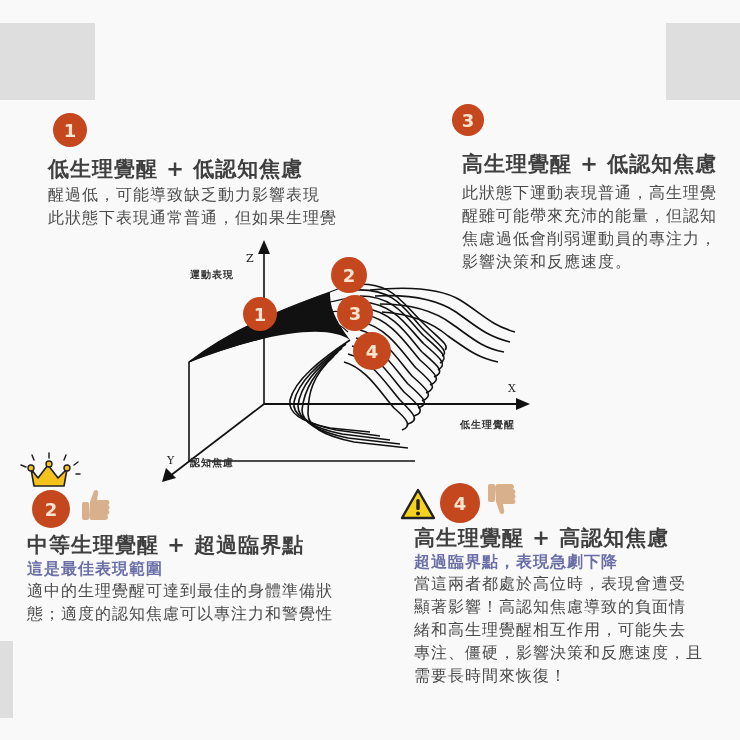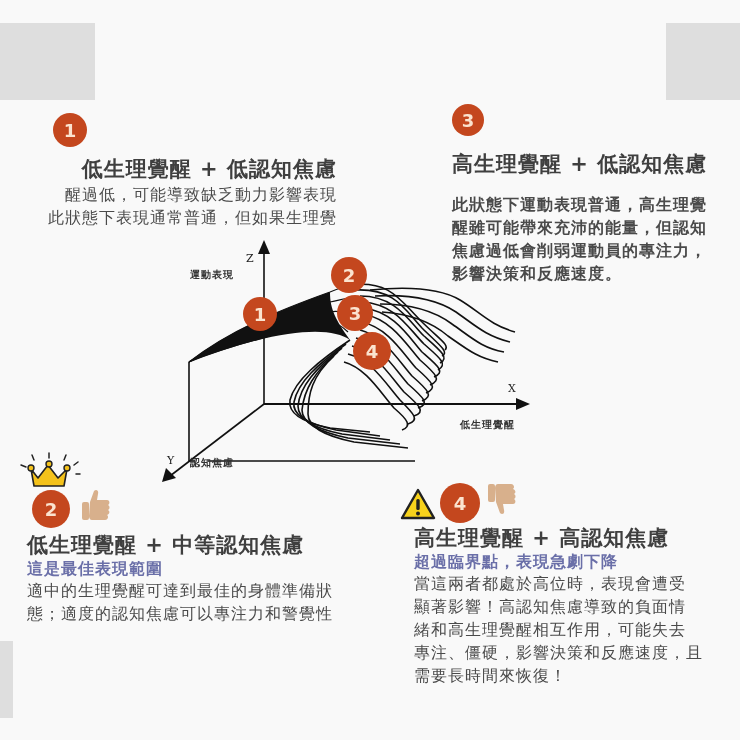--- a/index.html
+++ b/index.html
@@ -50,32 +50,32 @@
     .icon { position: absolute; }
   </style>
 </head>
 <body>
 
 <div class="grey-block gb-tl"></div>
 <div class="grey-block gb-tr"></div>
 <div class="grey-block gb-bl"></div>
 
 <div class="badge" style="left:53px; top:113px;">1</div>
-<div class="section" style="left:48px; top:156px;text-align:right;">
+<div class="section" style="left:48px; top:156px;">
   <div class="title">低生理覺醒 + 低認知焦慮</div>
   <div class="body-text" style="margin-top:1px;">
     <div class="body-line">醒過低，可能導致缺乏動力影響表現</div>
     <div class="body-line">此狀態下表現通常普通，但如果生理覺</div>
   </div>
 </div>
 
 <div class="badge" style="left:452px; top:104px; width:32px; height:32px;">3</div>
-<div class="section" style="left:452px; top:151px;">
+<div class="section" style="left:462px; top:151px;">
   <div class="title">高生理覺醒 + 低認知焦慮</div>
-  <div class="body-text" style="margin-top:16px;font-weight:bold;">
+  <div class="body-text" style="margin-top:4px;">
     <div class="body-line">此狀態下運動表現普通，高生理覺</div>
     <div class="body-line">醒雖可能帶來充沛的能量，但認知</div>
     <div class="body-line">焦慮過低會削弱運動員的專注力，</div>
     <div class="body-line">影響決策和反應速度。</div>
   </div>
 </div>
 
 <div class="diagram">
   <svg width="400" height="270" viewBox="0 0 400 270" xmlns="http://www.w3.org/2000/svg">
     <g stroke="#111" fill="none">
@@ -159,21 +159,21 @@
   <circle cx="13" cy="16" r="3" fill="#f4c21b" stroke="#222" stroke-width="1.4"></circle>
   <circle cx="31" cy="12" r="3" fill="#f4c21b" stroke="#222" stroke-width="1.4"></circle>
   <circle cx="49" cy="16" r="3" fill="#f4c21b" stroke="#222" stroke-width="1.4"></circle>
 </svg>
 <div class="badge" style="left:32px; top:490px; width:38px; height:38px;">2</div>
 <svg class="icon" style="left:80px; top:488px;" width="32" height="34" viewBox="0 0 32 34">
   <path d="M10,14 L14,3 C16,1 19,2 18,6 L17,12 L27,12 C30,12 30,16 28,17 C30,18 30,21 28,22 C30,23 30,26 27,27 C29,28 28,32 25,32 L12,32 C10,32 9,30 9,28 Z" fill="#d8b08c"></path>
   <rect x="2" y="14" width="7" height="18" rx="2" fill="#d8b08c"></rect>
 </svg>
 <div class="section" style="left:27px; top:532px;">
-  <div class="title">低生理覺醒 + 中等認知焦慮</div>
+  <div class="title">中等生理覺醒 + 超過臨界點</div>
   <div class="subtitle">這是最佳表現範圍</div>
   <div class="body-text">
     <div class="body-line">適中的生理覺醒可達到最佳的身體準備狀</div>
     <div class="body-line">態；適度的認知焦慮可以專注力和警覺性</div>
   </div>
 </div>
 
 <svg class="icon" style="left:400px; top:488px;" width="36" height="32" viewBox="0 0 36 32">
   <path d="M18,2 L34,30 L2,30 Z" fill="#f7d21c" stroke="#222" stroke-width="2.4" stroke-linejoin="round"></path>
   <rect x="16.3" y="11" width="3.4" height="11" rx="1.5" fill="#222"></rect>

